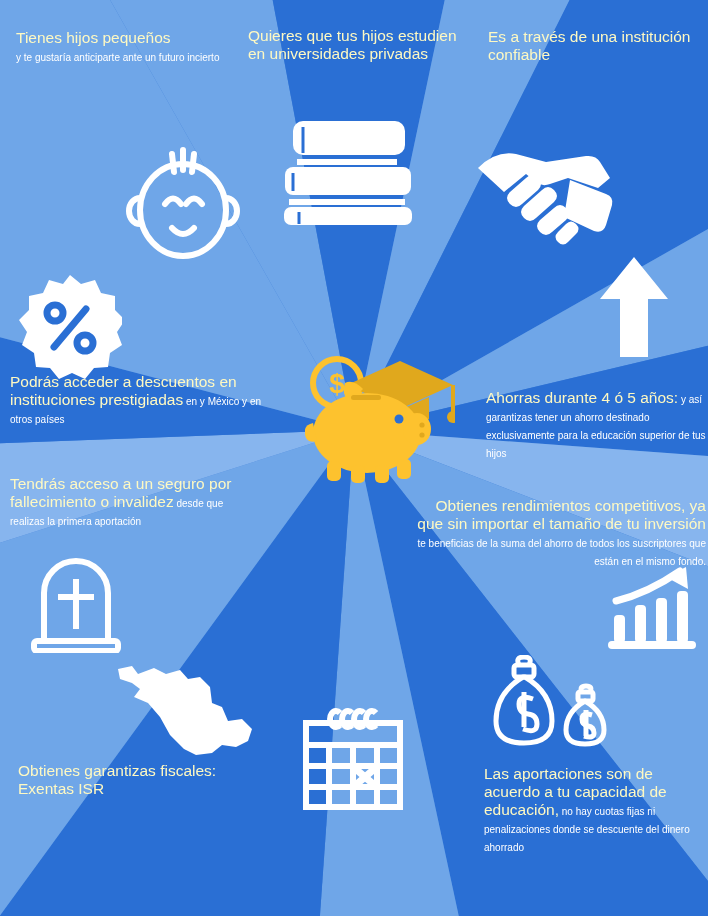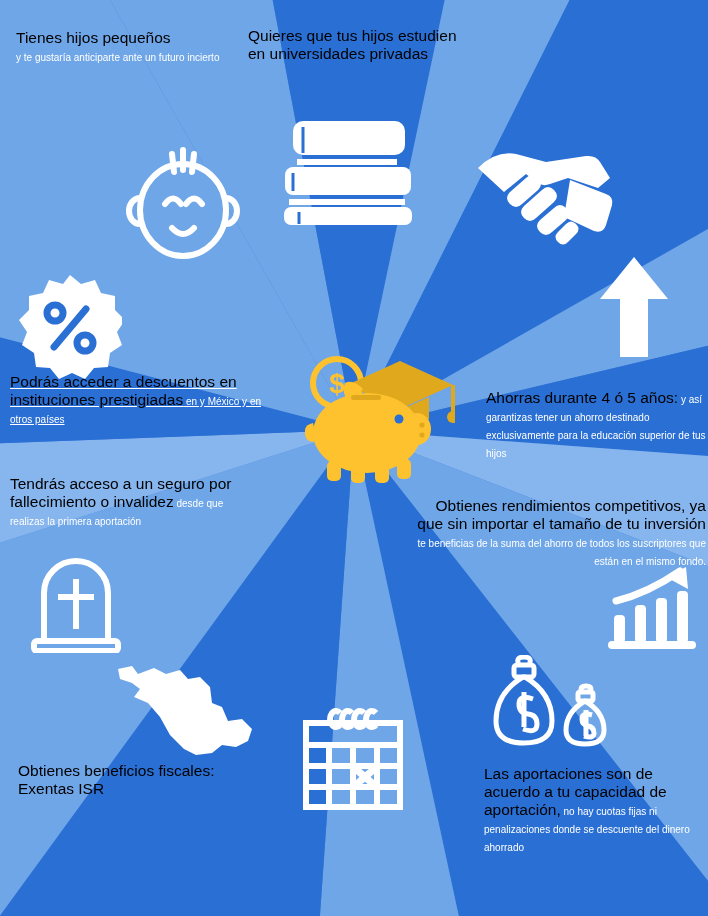--- a/index.html
+++ b/index.html
@@ -9,31 +9,31 @@
     width:708px;height:916px;
     overflow:hidden;
     background:#3f7fd8;
     font-family:"Liberation Sans","DejaVu Sans",sans-serif;
     -webkit-font-smoothing:antialiased;
   }
   
   #rays{position:absolute;inset:0;width:708px;height:916px;}
   
   .block{position:absolute;color:#ffffff;line-height:1.16;}
-  .block .hl{color:#000000;}
+  .block .hl{color:#fef9c3;}
   .t-left{text-align:left;}
   .t-right{text-align:right;margin-top:28px;}
   .t-center{text-align:left;}
   .big{font-size:15.5px;}
   .sm{font-size:10px;}
   
   #b-hijos{left:16px;top:29px;width:215px;}
   #b-universidades{left:248px;top:27px;width:228px;}
   #b-institucion{left:488px;top:28px;width:205px;}
-  #b-descuentos{left:10px;top:373px;width:256px;text-decoration:underline;}
+  #b-descuentos{left:10px;top:373px;width:256px;}
   #b-seguro{left:10px;top:467px;width:250px;margin-top:8px;}
   #b-fiscales{left:18px;top:762px;width:225px;}
   #b-ahorras{left:486px;top:357px;width:220px;margin-top:32px;}
   #b-rendimientos{left:414px;top:469px;width:292px;}
   #b-aportaciones{left:484px;top:765px;width:218px;}
   #b-planes{left:258px;top:829px;width:206px;}
 
   
   .icon{position:absolute;}
   #ic-baby{left:120px;top:140px;}
@@ -224,39 +224,42 @@
 
   <div class="block t-left big" id="b-hijos">
     <span class="hl">Tienes hijos pequeños</span><br>
     <span class="sm">y te gustaría anticiparte ante un futuro incierto</span>
   </div>
 
   <div class="block t-center big" id="b-universidades">
     <span class="hl">Quieres que tus hijos estudien en universidades privadas</span>
   </div>
 
+  <div class="block t-center big" id="b-institucion">
+    <span class="hl">Es a través de una institución confiable</span>
+  </div>
 
   <div class="block t-left big" id="b-descuentos">
     <span class="hl">Podrás acceder a descuentos en instituciones prestigiadas</span><span class="sm"> en y México y en otros países</span>
   </div>
 
   <div class="block t-left big" id="b-seguro">
     <span class="hl">Tendrás acceso a un seguro por fallecimiento o invalidez</span><span class="sm"> desde que realizas la primera aportación</span>
   </div>
 
   <div class="block t-left big" id="b-fiscales">
-    <span class="hl">Obtienes beneficios fiscales: Exentas ISR</span><br>
+    <span class="hl">Obtienes garantizas fiscales: Exentas ISR</span><br>
   </div>
 
   <div class="block t-left big" id="b-ahorras">
     <span class="hl">Ahorras durante 4 ó 5 años:</span><span class="sm"> y así garantizas tener un ahorro destinado exclusivamente para la educación superior de tus hijos</span>
   </div>
 
   <div class="block t-right big" id="b-rendimientos">
     <span class="hl">Obtienes rendimientos competitivos, ya que sin importar el tamaño de tu inversión</span><span class="sm"> te beneficias de la suma del ahorro de todos los suscriptores que están en el mismo fondo.</span>
   </div>
 
   <div class="block t-left big" id="b-aportaciones">
-    <span class="hl">Las aportaciones son de acuerdo a tu capacidad de aportación,</span><span class="sm"> no hay cuotas fijas ni penalizaciones donde se descuente del dinero ahorrado</span>
+    <span class="hl">Las aportaciones son de acuerdo a tu capacidad de educación,</span><span class="sm"> no hay cuotas fijas ni penalizaciones donde se descuente del dinero ahorrado</span>
   </div>
 
 
 </div>
 
 </body></html>

